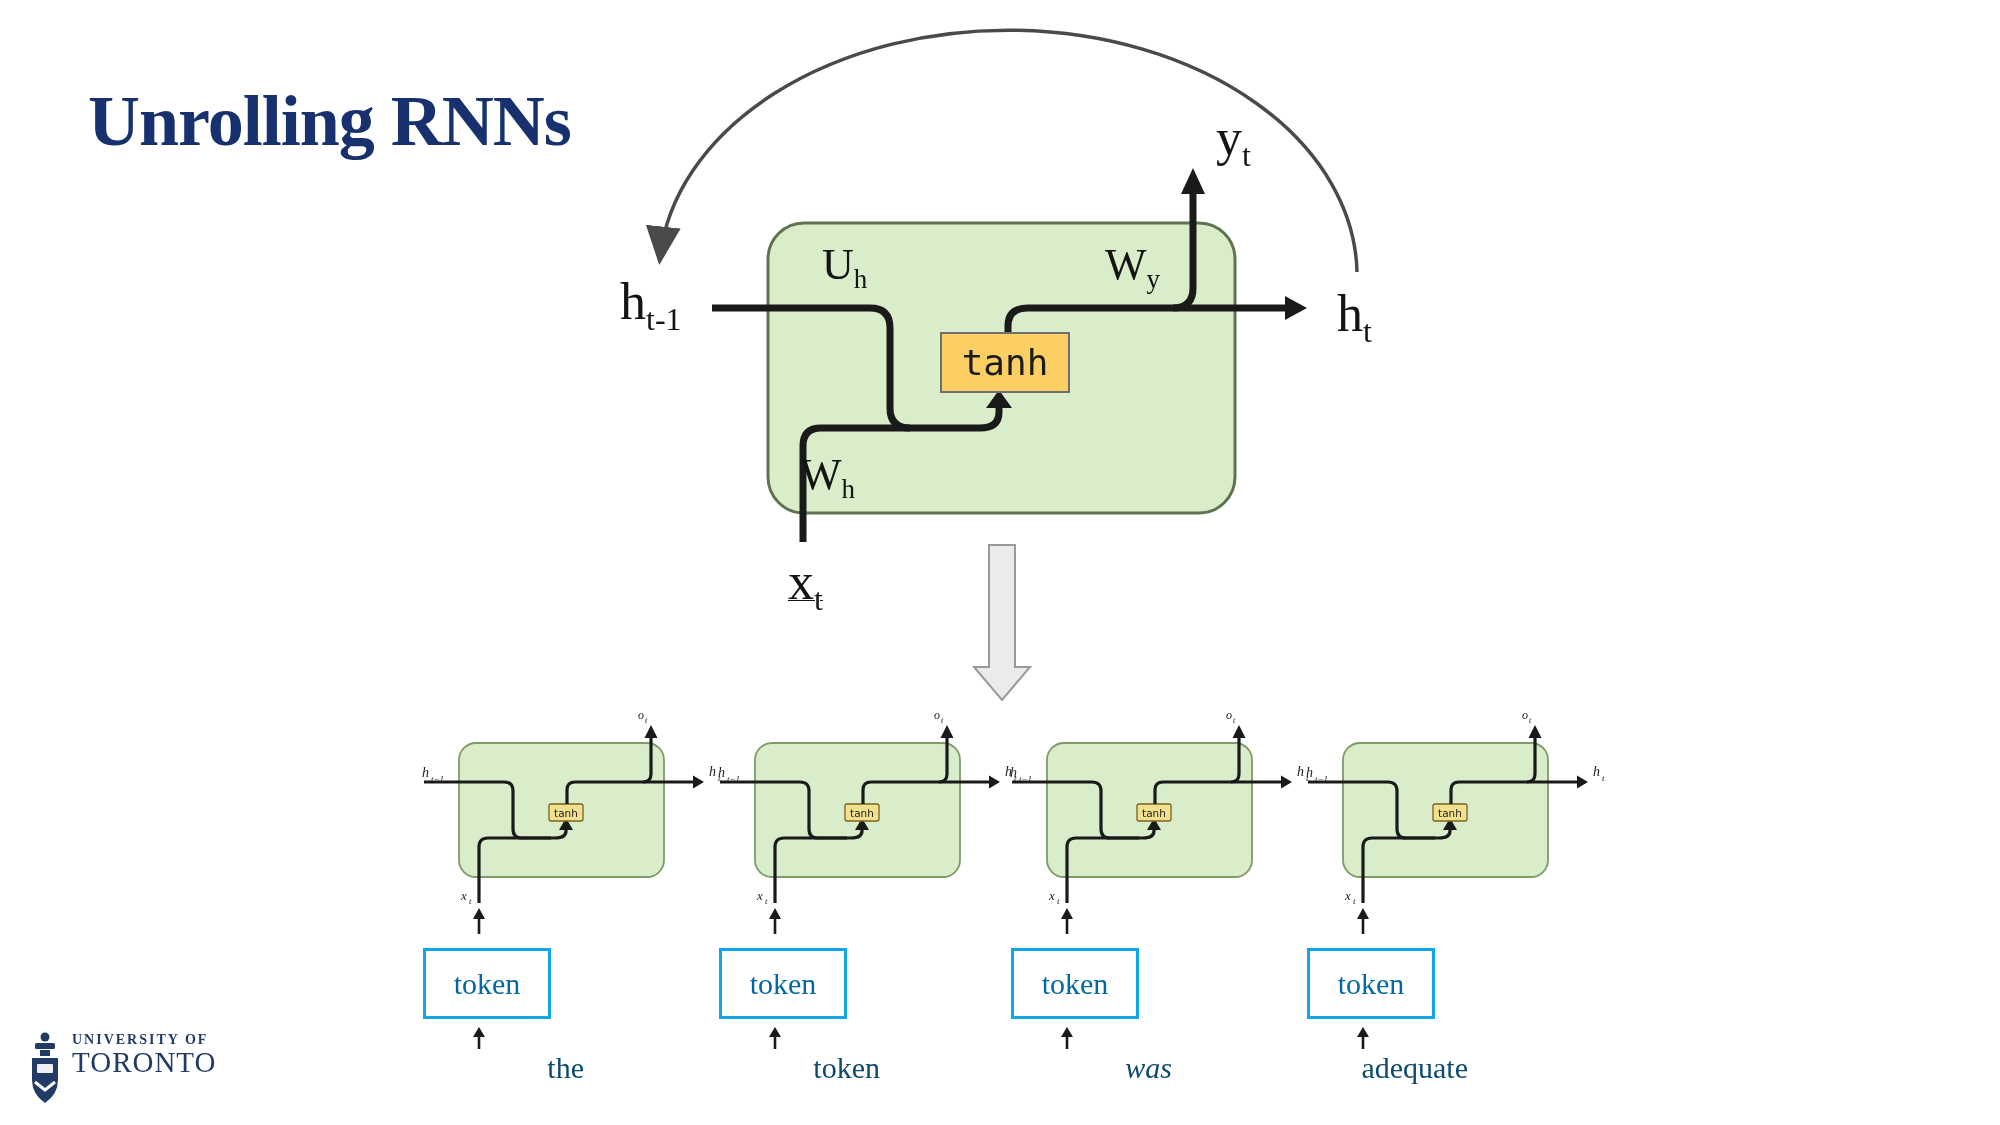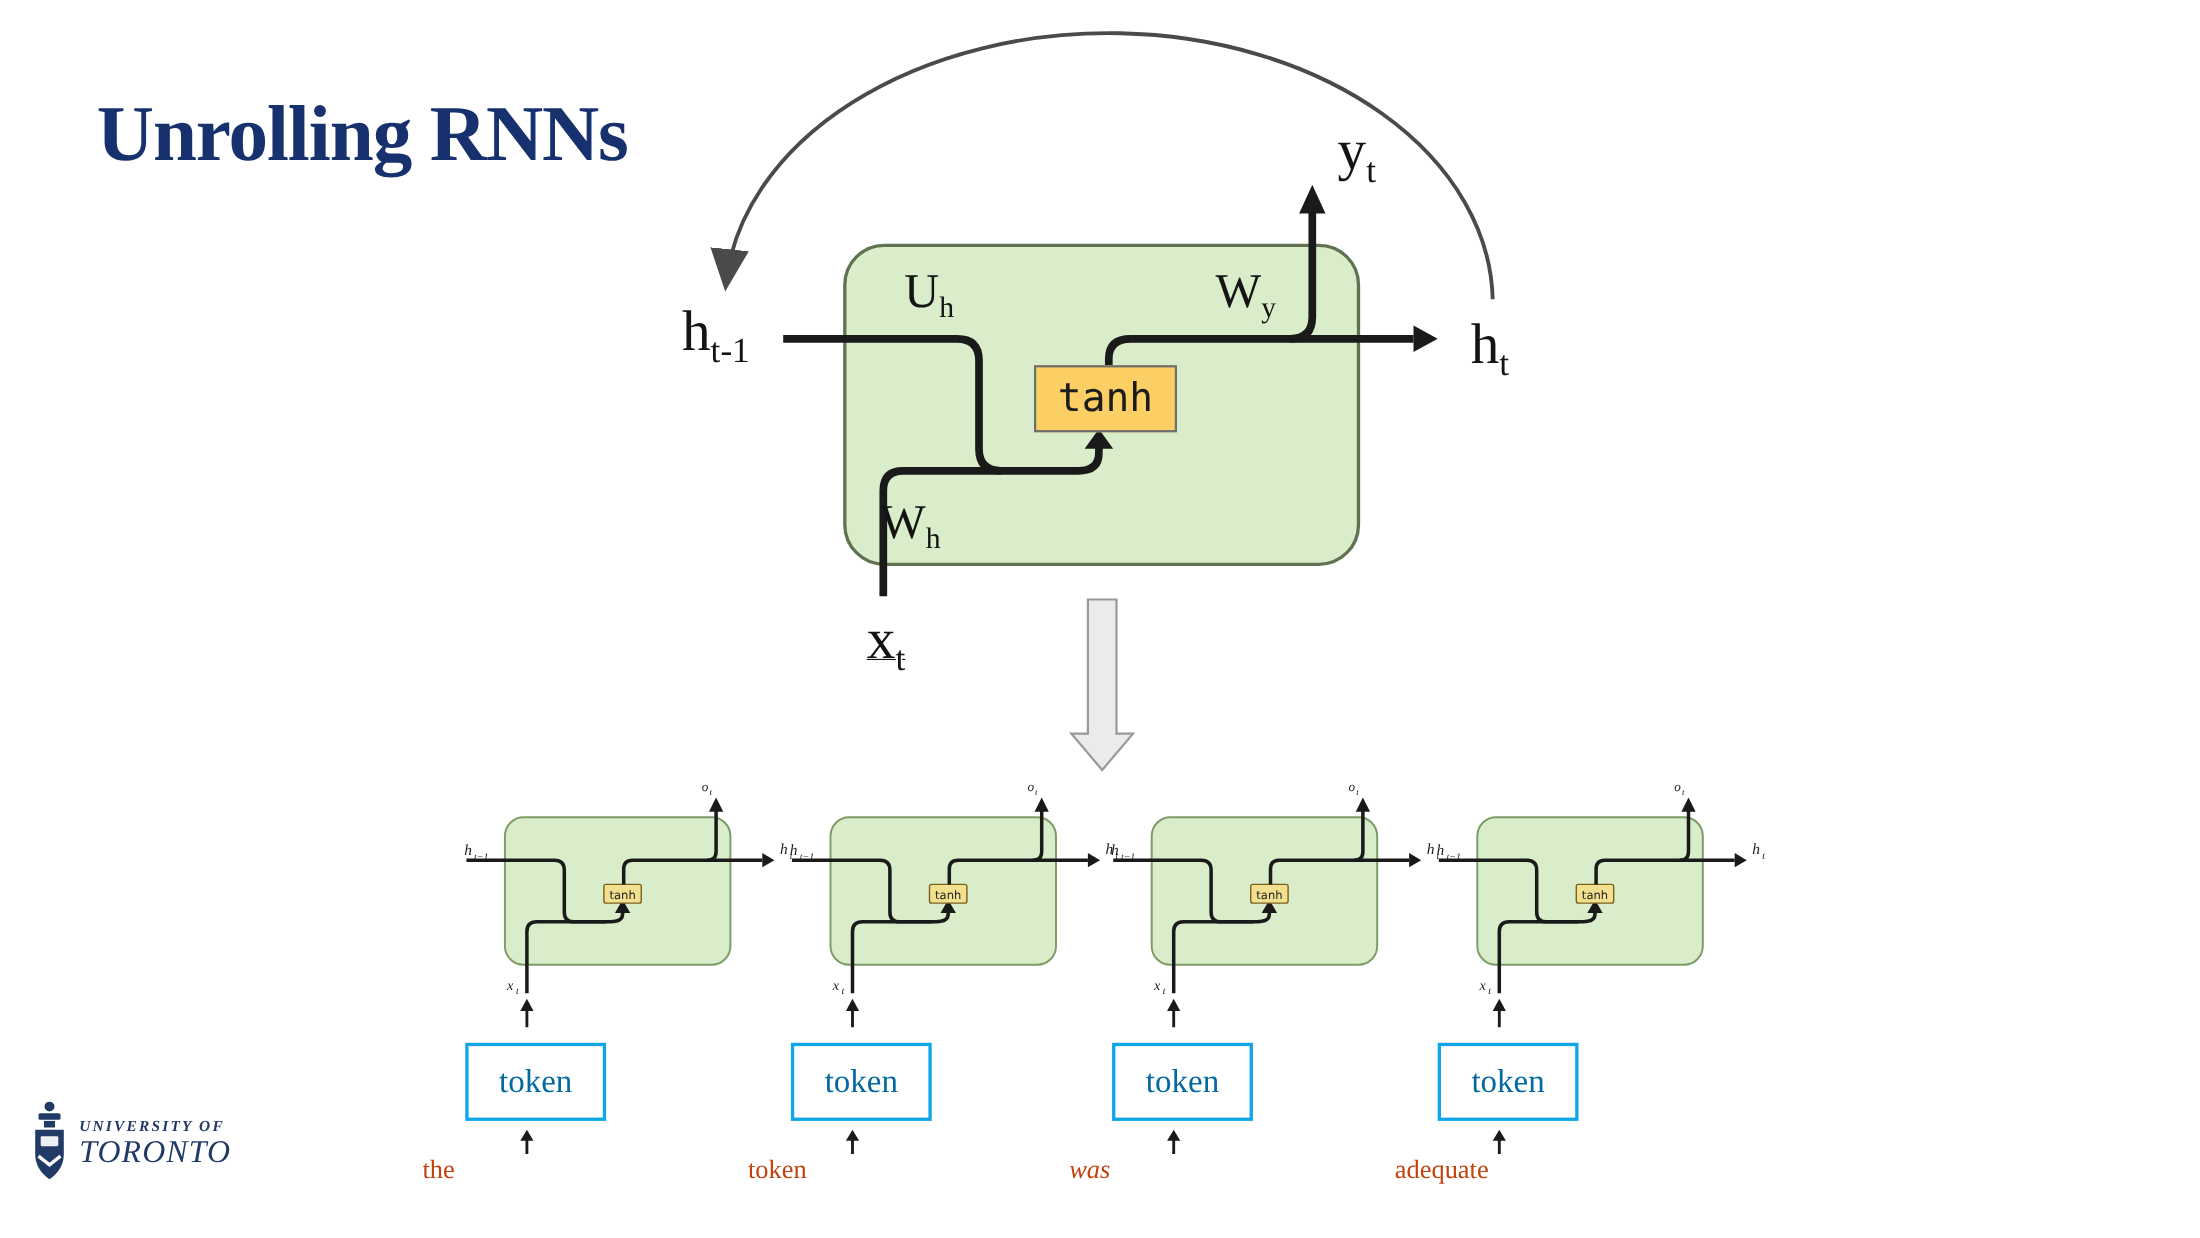--- a/index.html
+++ b/index.html
@@ -35,23 +35,23 @@
   .mhead{fill:var(--line);}
   .mini-cell-rect{fill:var(--cell-fill);stroke:#7d9c68;stroke-width:1.8px;}
   .mini-tanh{fill:var(--mini-tanh-fill);stroke:var(--mini-tanh-border);stroke-width:1.3px;}
   .mi{font-family:"Liberation Serif","DejaVu Serif",serif;font-style:italic;fill:#1a1a1a;}
   .mtanh{font-family:"DejaVu Sans",sans-serif;fill:#222;}
   .up-arrow{position:absolute;}
   .ua-line{stroke:var(--line);stroke-width:2.6px;}
   .token-box{position:absolute;left:2px;width:122px;height:65px;box-sizing:content-box;
              border:3px solid #0ea5e9;background:#fff;display:flex;align-items:center;justify-content:center;
              font-size:30px;color:#0369a1;}
-  .word{position:absolute;left:-37px;width:200px;text-align:left;font-size:24px;color:#c2410c;}
+  .word{position:absolute;left:-37px;width:200px;text-align:right;font-size:30px;color:#0c4a6e;}
   
-  .logo{position:absolute;left:28px;top:1001px;display:flex;align-items:center;font-style:italic;}
+  .logo{position:absolute;left:28px;top:1032px;display:flex;align-items:flex-start;}
   .logo-text{margin-left:10px;color:var(--logo-navy);padding-bottom:2px;}
   .logo-line1{font-size:14px;font-weight:bold;letter-spacing:2px;margin-bottom:1px;}
   .logo-line2{font-size:29px;letter-spacing:1px;line-height:0.9;}
 </style>
 </head>
 <body>
 
 <div class="slide">
 
   <div class="page-title">Unrolling RNNs</div>

